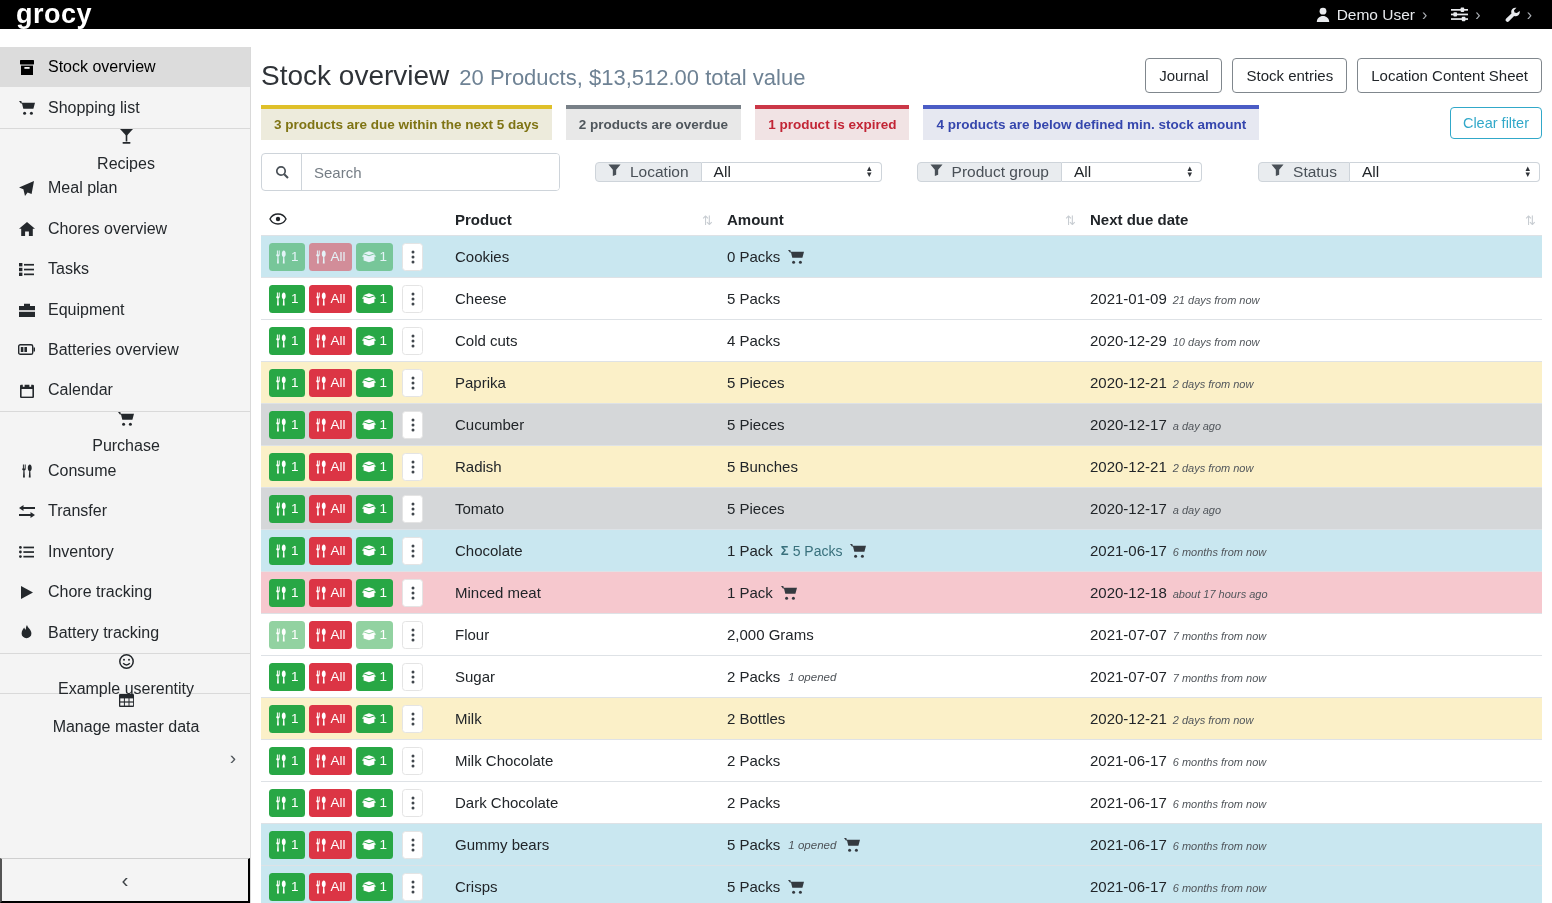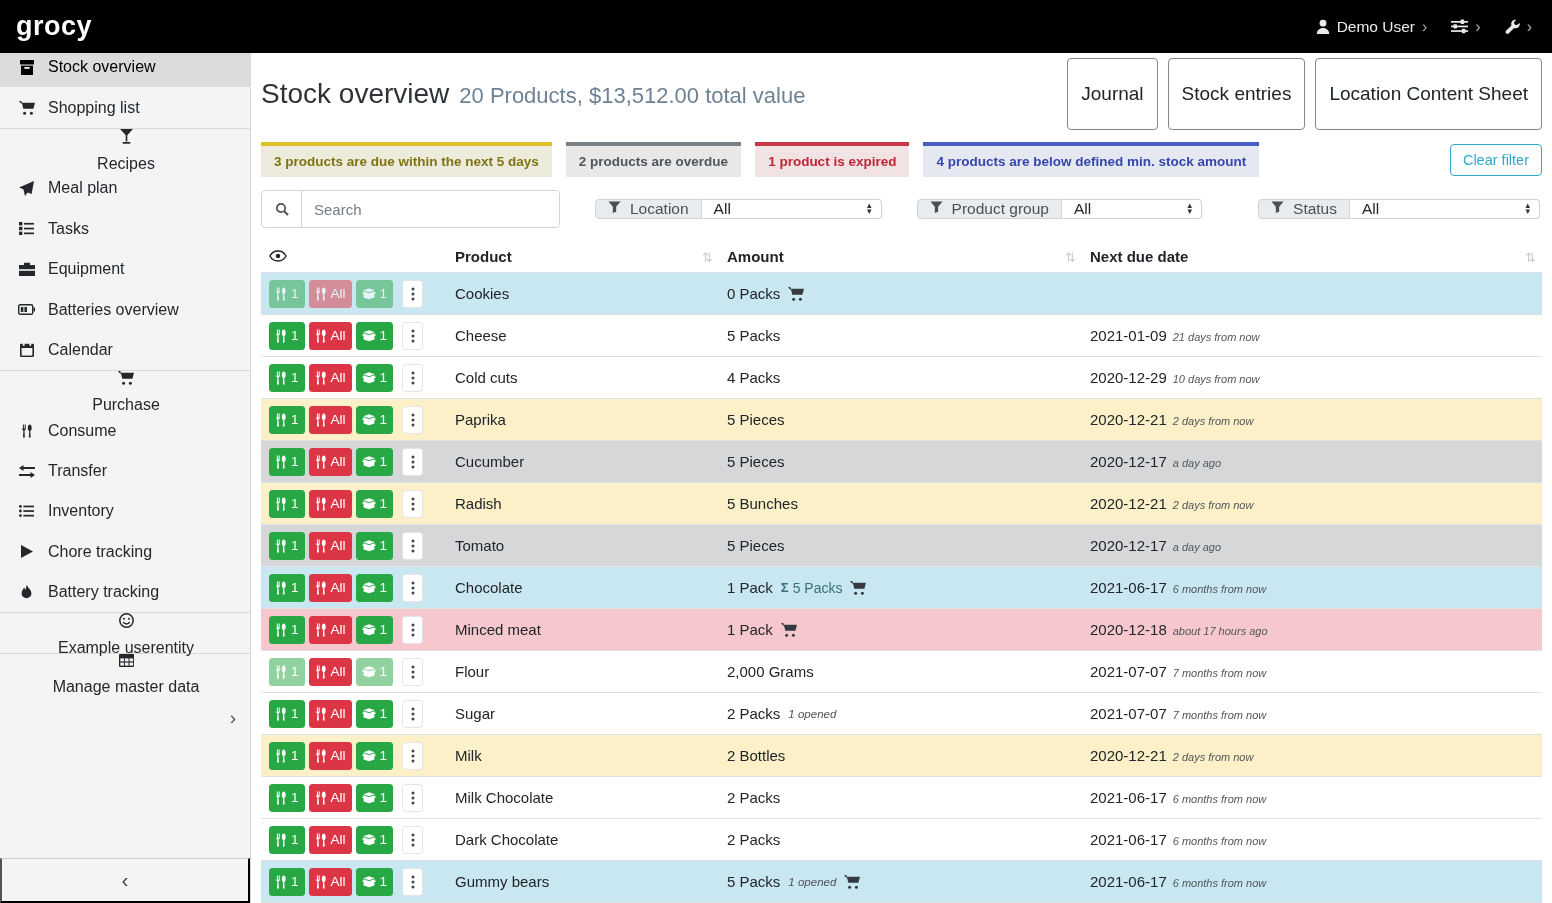--- a/index.html
+++ b/index.html
@@ -6,21 +6,21 @@
   html, body { margin: 0; padding: 0; }
   body {
     width: 1552px; height: 903px; overflow: hidden;
     font-family: "Liberation Sans", sans-serif;
     background: #fff; color: #212529; font-size: 15px;
   }
   button { font-family: inherit; }
 
   
   .navbar {
-    position: fixed; top: 0; left: 0; right: 0; height: 53px;
+    position: fixed; top: 0; left: 0; right: 0; height: 29px;
     background: var(--c-navbar_bg); display: flex; align-items: center;
     padding: 0 20px 0 16px; z-index: 20;
   }
   .logo { color: #fff; font-size: 27px; font-weight: 700; letter-spacing: .5px; cursor: pointer; }
   .nav-right { margin-left: auto; display: flex; align-items: center; gap: 24px; color: #e8eaed; }
   .nav-item { display: flex; align-items: center; gap: 7px; font-size: 15.5px; cursor: pointer; }
   .nav-item svg { display: block; }
   .chev { color: #a9adb2; font-size: 16px; line-height: 1; }
 
   
@@ -47,21 +47,21 @@
   
   .main { margin: 47px 0 0 251px; height: 856px; padding: 0 10px; overflow: hidden; }
 
   .page-head { display: flex; align-items: center; padding-top: 11px; }
   .titles { display: flex; align-items: baseline; gap: 10px; }
   .page-title { margin: 0; font-size: 28px; font-weight: 500; color: #2f3338; }
   .subtitle { font-size: 22px; color: #6e8294; }
   .head-buttons { margin-left: auto; display: flex; gap: 10px; }
   .hbtn {
     background: #fff; border: 1px solid #80878d; border-radius: 4px;
-    padding: 24px 13px; font-size: 19px; color: #212529; cursor: pointer;
+    padding: 8px 13px; font-size: 15px; color: #212529; cursor: pointer;
   }
 
   
   .banners { margin-top: 12px; display: flex; align-items: stretch; gap: 14px; }
   #banner-list { display: contents; }
   .banner {
     padding: 8px 13px; font-weight: 700; font-size: 13.5px; border-top: 4px solid;
     display: flex; align-items: center; white-space: nowrap; cursor: pointer;
   }
   .b-warning  { border-color: var(--c-banner_warning_border);  color: var(--c-banner_warning_text);  background: var(--c-banner_warning_bg); }
@@ -207,20 +207,28 @@
         </span>
         <span class="s-label">Recipes</span>
       </div>
       <div class="side-item">
         <span class="s-icon">
           <svg width="15" height="15" viewBox="0 0 15 15" fill="currentColor">
             <path d="M15 0L0 6.5l4.4 1.8L6 15l2.6-3.5 4 1.6z"></path>
           </svg>
         </span>
         <span class="s-label">Meal plan</span>
+      </div>
+      <div class="side-item">
+        <span class="s-icon">
+          <svg width="16" height="14" viewBox="0 0 16 14" fill="currentColor">
+            <path d="M8 0l8 6.8h-2.2V14H9.9V9.4H6.1V14H2.2V6.8H0z"></path>
+          </svg>
+        </span>
+        <span class="s-label">Chores overview</span>
       </div>
       <div class="side-item">
         <span class="s-icon">
           <svg width="15" height="13" viewBox="0 0 15 13" fill="currentColor">
             <rect width="3.4" height="3.4"></rect>
             <rect x="5" y=".9" width="10" height="1.7"></rect>
             <rect y="4.8" width="3.4" height="3.4"></rect>
             <rect x="5" y="5.7" width="10" height="1.7"></rect>
             <rect y="9.6" width="3.4" height="3.4"></rect>
             <rect x="5" y="10.5" width="10" height="1.7"></rect>

